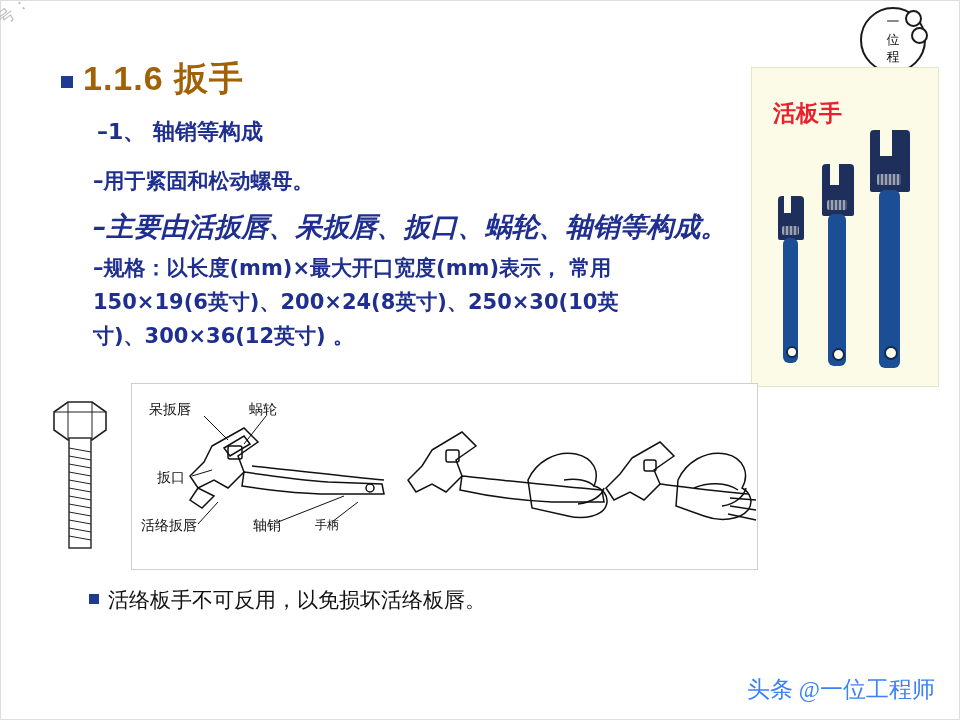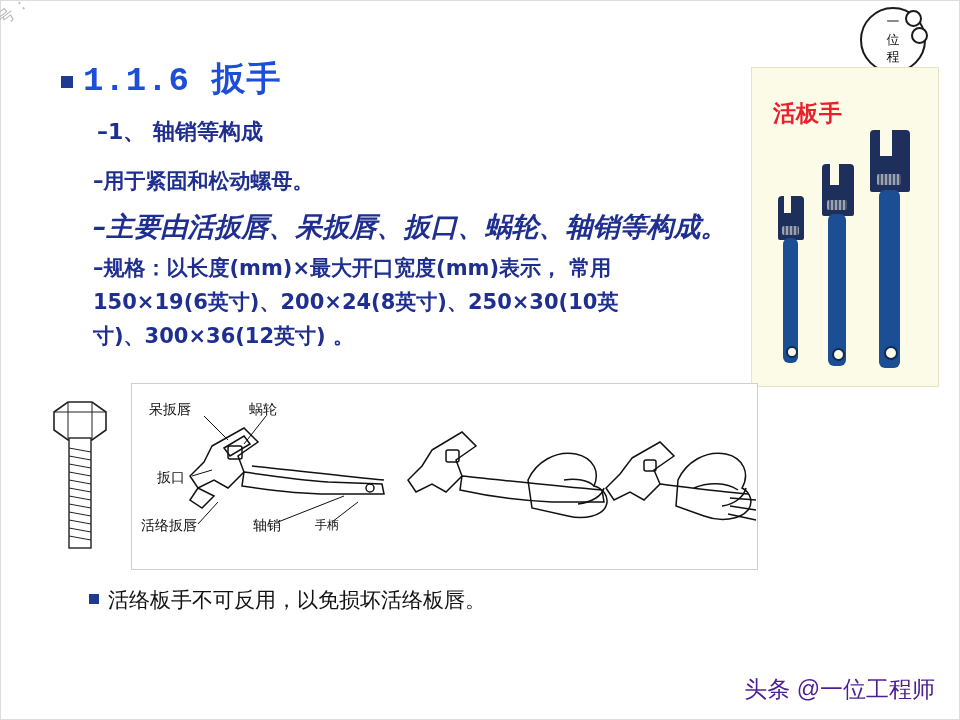--- a/index.html
+++ b/index.html
@@ -91,25 +91,25 @@
     align-items: center;
   }
   .title-bullet {
     width: 12px;
     height: 12px;
     background: #1f3a93;
     margin-right: 10px;
     margin-top: 6px;
   }
   .title-text {
-    color: #1d4ed8;
+    color: #a16207;
     font-size: 34px;
     font-weight: bold;
     letter-spacing: 1px;
-    font-family: Liberation Mono, monospace;
+    font-family: Liberation Sans, sans-serif;
   }
 
   
   .line {
     position: absolute;
     color: #1f2f8f;
     font-family: "DejaVu Sans", sans-serif;
     font-weight: bold;
   }
   .l1 { left: 96px; top: 116px; font-size: 22px; }
@@ -205,22 +205,22 @@
   }
   .b1 { left: 88px; top: 585px; }
   .b2 { left: 88px; top: 630px; }
 
   
   .footer {
     position: absolute;
     right: 24px;
     bottom: 14px;
     font-size: 23px;
-    color: #4c1d95;
-    font-family: Liberation Sans, sans-serif;
+    color: #3b82f6;
+    font-family: Liberation Serif, serif;
   }
 </style>
 </head>
 <body>
 
 <div id="slide">
 
   <div class="watermark-tl">头条号：一位工程师</div>
 
   <div class="logo">

